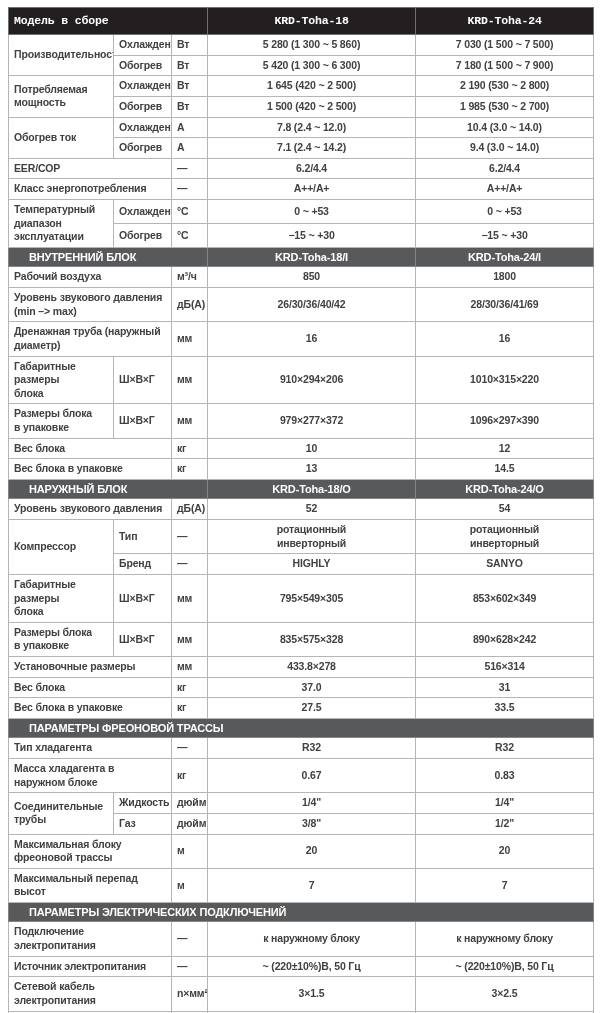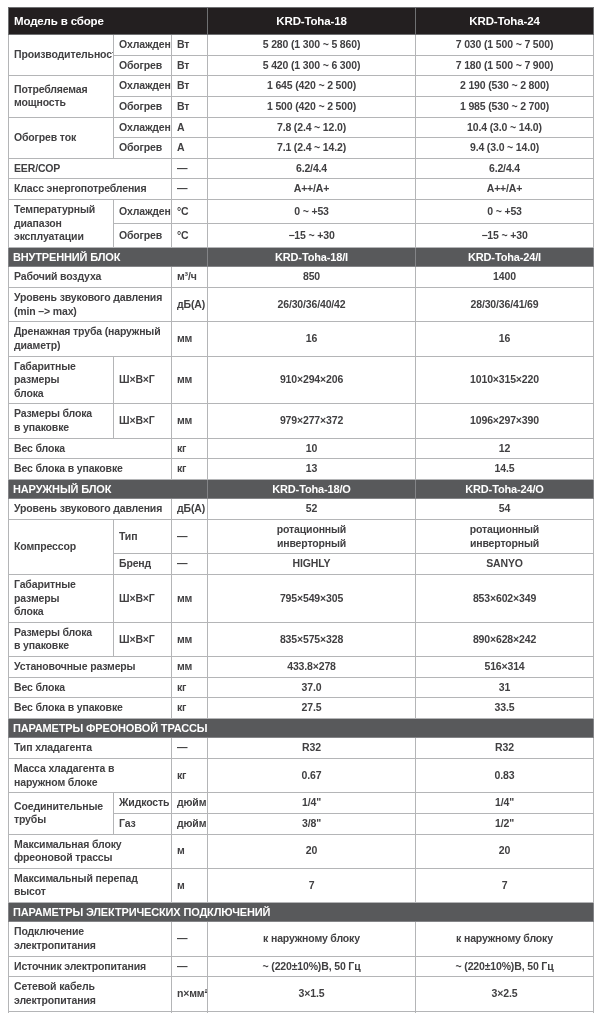--- a/index.html
+++ b/index.html
@@ -18,25 +18,25 @@
     font-weight:bold;color:#414042;
     font-size:10.5px;line-height:1.3;
     padding:3px 5px;vertical-align:middle;
     white-space:pre-line;overflow:hidden;
     letter-spacing:-0.15px;
   }
   td.left{text-align:left;}
   td.center{text-align:center;padding:3px 2px;}
   tr.header td{
     background:#231f20;color:#ffffff;
-    font-size:11.5px;height:20px;border-color:#6f7072;
+    font-size:11.5px;height:20px;border-color:#6f7072;font-family:Liberation Mono, monospace;
   }
   tr.section td{
     background:#58595b;color:#ffffff;
-    font-size:11px;height:13px;border-color:#838487;padding:2px 4px;
+    font-size:11px;height:13px;border-color:#838487;padding:2px 20px;
   }
 </style>
 </head>
 <body>
 
 <div class="sheet">
   <table>
     <colgroup>
       <col style="width:105px">
       <col style="width:58px">
@@ -117,21 +117,21 @@
         </tr>
         <tr class="section">
           <td colspan="3" class="left">ВНУТРЕННИЙ БЛОК</td>
           <td class="center">KRD-Toha-18/I</td>
           <td class="center">KRD-Toha-24/I</td>
         </tr>
         <tr class="row">
           <td colspan="2" class="left">Рабочий воздуха</td>
           <td class="left">м³/ч</td>
           <td class="center">850</td>
-          <td class="center">1400</td>
+          <td class="center">1800</td>
         </tr>
         <tr class="row">
           <td colspan="2" class="left">Уровень звукового давления
 (min –&gt; max)</td>
           <td class="left">дБ(А)</td>
           <td class="center">26/30/36/40/42</td>
           <td class="center">28/30/36/41/69</td>
         </tr>
         <tr class="row">
           <td colspan="2" class="left">Дренажная труба (наружный диаметр)</td>

